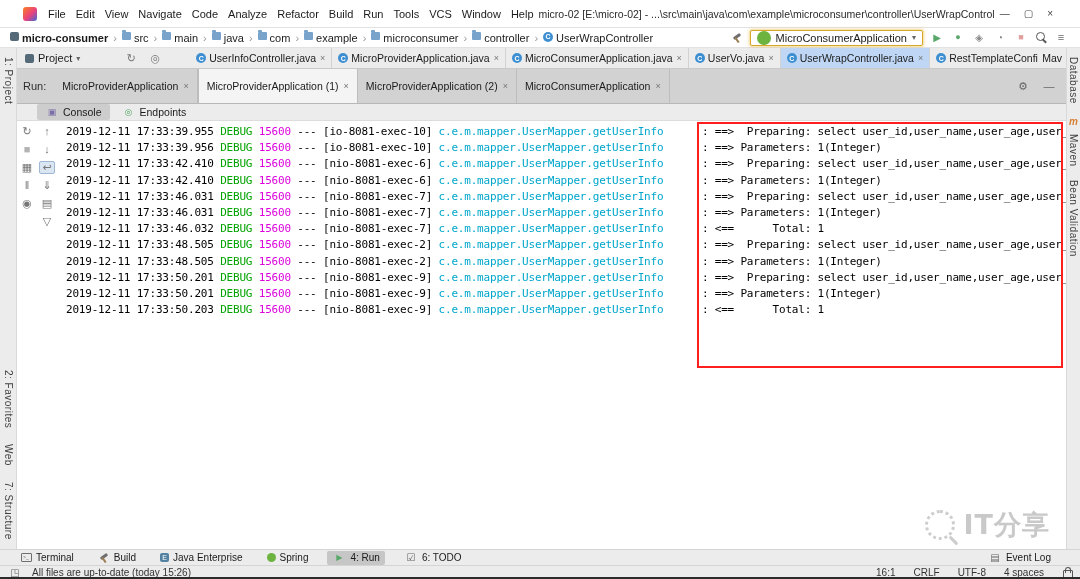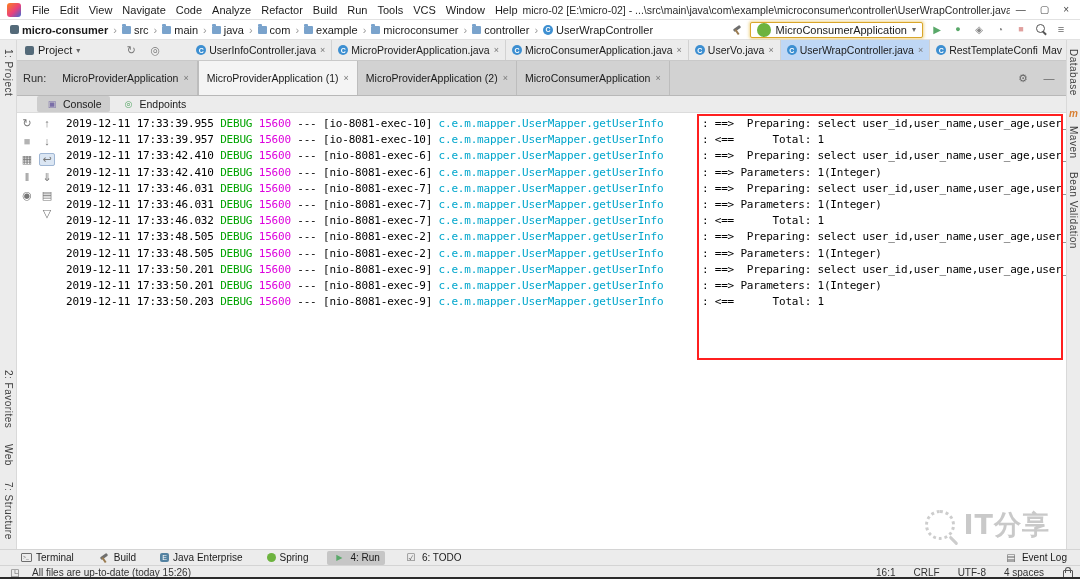--- a/index.html
+++ b/index.html
@@ -1,32 +1,32 @@
 <!DOCTYPE html>
 <html style="--debug_green: #00A300; --pid_magenta: #DD00DD; --logger_cyan: #00A6CC; --annotation_red: #FF1F1F; --active_tab_blue: #BFD7F5; --run_green: #59A869; --stop_red: #C75450;"><head>
 <meta charset="utf-8">
 <style>
   *{box-sizing:border-box;margin:0;padding:0}
   html,body{width:1080px;height:579px;overflow:hidden}
   body{font-family:"Liberation Sans","DejaVu Sans",sans-serif;font-size:11px;color:#1b1b1b;background:#fff}
   .app{position:relative;width:1080px;height:579px;display:flex;flex-direction:column;background:#fff}
 
   
-  .titlebar{height:20px;display:flex;align-items:center;padding:0 5px;background:#fff;border-bottom:1px solid #e2e2e2;flex:0 0 auto}
+  .titlebar{height:28px;display:flex;align-items:center;padding:0 21px;background:#fff;border-bottom:1px solid #e2e2e2;flex:0 0 auto}
   .g-app-icon{width:12px;height:12px;border-radius:3px;background:linear-gradient(135deg,#fc801d,#e9407e 55%,#3a6ad4);margin:0 6px 0 2px}
   .menus{display:flex;align-items:center}
   .menu-item{padding:0 5px;cursor:default}
   .win-title{flex:1;text-align:center;white-space:nowrap;overflow:hidden;color:#2a2a2a;font-size:10.5px}
   .winctl{display:flex;gap:14px;align-items:center;padding:0 6px;color:#444;font-size:10px}
   .winctl span{cursor:default}
 
   
   .navbar{height:20px;display:flex;align-items:center;padding:0 8px;background:#fff;border-bottom:1px solid #e2e2e2;flex:0 0 auto}
   .crumbs{display:flex;align-items:center;gap:2px;white-space:nowrap}
-  .crumb{display:inline-flex;align-items:center;gap:3px;padding:0 2px;cursor:default}
+  .crumb{display:inline-flex;gap:3px;padding:0 2px;cursor:default}
   .crumb.first .crumb-label{font-weight:bold}
   .crumb-sep{color:#9a9a9a;padding:0 1px}
   .nav-actions{margin-left:auto;display:flex;align-items:center;gap:7px;padding-right:4px}
   .run-combo{display:flex;align-items:center;gap:5px;height:16px;padding:0 6px;background:#fff;border:1px solid #d9a62a;border-radius:2px;box-shadow:0 0 3px 1px rgba(228,183,52,.55);cursor:default}
   .g-spring-boot-icon{width:9px;height:9px;border-radius:50%;background:#6db33f}
 
   
   .icon{display:inline-flex;align-items:center;justify-content:center;width:14px;height:14px;font-size:11px;color:#777;line-height:1;flex:0 0 auto;cursor:default}
   .g-project-icon{width:9px;height:9px;background:#546a79;border-radius:2px}
   .g-folder-icon{width:9px;height:8px;background:#7aa3cc;border-radius:1px;position:relative}
@@ -109,21 +109,21 @@
   .lp-lg{color:var(--logger_cyan,#00a6cc)}
   .annotation{position:absolute;left:680px;top:1px;width:366px;height:246px;border:2px solid var(--annotation_red,#ff1f1f);pointer-events:none}
 
   
   .watermark{position:absolute;right:16px;bottom:6px;display:flex;align-items:center;gap:9px;color:#c9c9c9}
   .wm-logo{width:30px;height:30px;border:3px dotted #cdcdcd;border-radius:50%;position:relative}
   .wm-logo::after{content:'';position:absolute;right:-7px;bottom:-5px;width:11px;height:3px;background:#cdcdcd;transform:rotate(45deg);border-radius:2px}
   .wm-text{font-size:27px;font-weight:bold;letter-spacing:1px;font-family:"DejaVu Sans",sans-serif}
 
   
-  .bottombar{height:16px;background:#ececec;border-top:1px solid #d4d4d4;display:flex;align-items:center;gap:14px;padding:0 8px 0 16px;font-size:10px;flex:0 0 auto}
+  .bottombar{height:16px;background:#ececec;border-top:1px solid #d4d4d4;display:flex;align-items:center;gap:14px;padding:0 24px 0 16px;font-size:10px;flex:0 0 auto}
   .bbar-item{display:flex;align-items:center;gap:4px;padding:0 5px;height:14px;border-radius:2px;cursor:default;white-space:nowrap}
   .bbar-item.active{background:#c6c6c6}
   .bbar-right{margin-left:auto;display:flex;align-items:center}
 
   
   .statusbar{height:14px;background:#ececec;border-top:1px solid #d4d4d4;display:flex;align-items:center;padding:0 8px;font-size:10px;color:#333;flex:0 0 auto}
   .status-msg{margin-left:10px;white-space:nowrap}
   .status-right{margin-left:auto;display:flex;align-items:center;gap:18px}
   .status-right span{cursor:default;white-space:nowrap}
   .bottom-edge{position:absolute;left:0;bottom:0;width:100%;height:2px;background:#2b2b2b}
@@ -333,21 +333,21 @@
         <div class="tool-col">
             <span class="icon g-up-stack-icon">↑</span>
             <span class="icon g-down-stack-icon">↓</span>
             <span class="icon g-soft-wrap-icon sel">↩</span>
             <span class="icon g-scroll-to-end-icon">⇓</span>
             <span class="icon g-print-icon">▤</span>
             <span class="icon g-clear-all-icon">▽</span>
           </div>
         <div class="log">
             <div class="log-line"><span class="lp-t">2019-12-11 17:33:39.955 </span><span class="lp-lvl">DEBUG</span><span class="lp-t"> </span><span class="lp-pid">15600</span><span class="lp-t"> --- </span><span class="lp-th">[io-8081-exec-10] </span><span class="lp-lg">c.e.m.mapper.UserMapper.getUserInfo</span><span class="lp-msg">      : ==&gt;  Preparing: select user_id,user_name,user_age,user_birth</span></div>
-            <div class="log-line"><span class="lp-t">2019-12-11 17:33:39.957 </span><span class="lp-lvl">DEBUG</span><span class="lp-t"> </span><span class="lp-pid">15600</span><span class="lp-t"> --- </span><span class="lp-th">[io-8081-exec-10] </span><span class="lp-lg">c.e.m.mapper.UserMapper.getUserInfo</span><span class="lp-msg">      : &lt;==      Total: 1</span></div>
+            <div class="log-line"><span class="lp-t">2019-12-11 17:33:39.956 </span><span class="lp-lvl">DEBUG</span><span class="lp-t"> </span><span class="lp-pid">15600</span><span class="lp-t"> --- </span><span class="lp-th">[io-8081-exec-10] </span><span class="lp-lg">c.e.m.mapper.UserMapper.getUserInfo</span><span class="lp-msg">      : ==&gt; Parameters: 1(Integer)</span></div>
             <div class="log-line"><span class="lp-t">2019-12-11 17:33:42.410 </span><span class="lp-lvl">DEBUG</span><span class="lp-t"> </span><span class="lp-pid">15600</span><span class="lp-t"> --- </span><span class="lp-th">[nio-8081-exec-6] </span><span class="lp-lg">c.e.m.mapper.UserMapper.getUserInfo</span><span class="lp-msg">      : ==&gt;  Preparing: select user_id,user_name,user_age,user_birth</span></div>
             <div class="log-line"><span class="lp-t">2019-12-11 17:33:42.410 </span><span class="lp-lvl">DEBUG</span><span class="lp-t"> </span><span class="lp-pid">15600</span><span class="lp-t"> --- </span><span class="lp-th">[nio-8081-exec-6] </span><span class="lp-lg">c.e.m.mapper.UserMapper.getUserInfo</span><span class="lp-msg">      : ==&gt; Parameters: 1(Integer)</span></div>
             <div class="log-line"><span class="lp-t">2019-12-11 17:33:46.031 </span><span class="lp-lvl">DEBUG</span><span class="lp-t"> </span><span class="lp-pid">15600</span><span class="lp-t"> --- </span><span class="lp-th">[nio-8081-exec-7] </span><span class="lp-lg">c.e.m.mapper.UserMapper.getUserInfo</span><span class="lp-msg">      : ==&gt;  Preparing: select user_id,user_name,user_age,user_birth</span></div>
             <div class="log-line"><span class="lp-t">2019-12-11 17:33:46.031 </span><span class="lp-lvl">DEBUG</span><span class="lp-t"> </span><span class="lp-pid">15600</span><span class="lp-t"> --- </span><span class="lp-th">[nio-8081-exec-7] </span><span class="lp-lg">c.e.m.mapper.UserMapper.getUserInfo</span><span class="lp-msg">      : ==&gt; Parameters: 1(Integer)</span></div>
             <div class="log-line"><span class="lp-t">2019-12-11 17:33:46.032 </span><span class="lp-lvl">DEBUG</span><span class="lp-t"> </span><span class="lp-pid">15600</span><span class="lp-t"> --- </span><span class="lp-th">[nio-8081-exec-7] </span><span class="lp-lg">c.e.m.mapper.UserMapper.getUserInfo</span><span class="lp-msg">      : &lt;==      Total: 1</span></div>
             <div class="log-line"><span class="lp-t">2019-12-11 17:33:48.505 </span><span class="lp-lvl">DEBUG</span><span class="lp-t"> </span><span class="lp-pid">15600</span><span class="lp-t"> --- </span><span class="lp-th">[nio-8081-exec-2] </span><span class="lp-lg">c.e.m.mapper.UserMapper.getUserInfo</span><span class="lp-msg">      : ==&gt;  Preparing: select user_id,user_name,user_age,user_birth</span></div>
             <div class="log-line"><span class="lp-t">2019-12-11 17:33:48.505 </span><span class="lp-lvl">DEBUG</span><span class="lp-t"> </span><span class="lp-pid">15600</span><span class="lp-t"> --- </span><span class="lp-th">[nio-8081-exec-2] </span><span class="lp-lg">c.e.m.mapper.UserMapper.getUserInfo</span><span class="lp-msg">      : ==&gt; Parameters: 1(Integer)</span></div>
             <div class="log-line"><span class="lp-t">2019-12-11 17:33:50.201 </span><span class="lp-lvl">DEBUG</span><span class="lp-t"> </span><span class="lp-pid">15600</span><span class="lp-t"> --- </span><span class="lp-th">[nio-8081-exec-9] </span><span class="lp-lg">c.e.m.mapper.UserMapper.getUserInfo</span><span class="lp-msg">      : ==&gt;  Preparing: select user_id,user_name,user_age,user_birth</span></div>
             <div class="log-line"><span class="lp-t">2019-12-11 17:33:50.201 </span><span class="lp-lvl">DEBUG</span><span class="lp-t"> </span><span class="lp-pid">15600</span><span class="lp-t"> --- </span><span class="lp-th">[nio-8081-exec-9] </span><span class="lp-lg">c.e.m.mapper.UserMapper.getUserInfo</span><span class="lp-msg">      : ==&gt; Parameters: 1(Integer)</span></div>
             <div class="log-line"><span class="lp-t">2019-12-11 17:33:50.203 </span><span class="lp-lvl">DEBUG</span><span class="lp-t"> </span><span class="lp-pid">15600</span><span class="lp-t"> --- </span><span class="lp-th">[nio-8081-exec-9] </span><span class="lp-lg">c.e.m.mapper.UserMapper.getUserInfo</span><span class="lp-msg">      : &lt;==      Total: 1</span></div>

